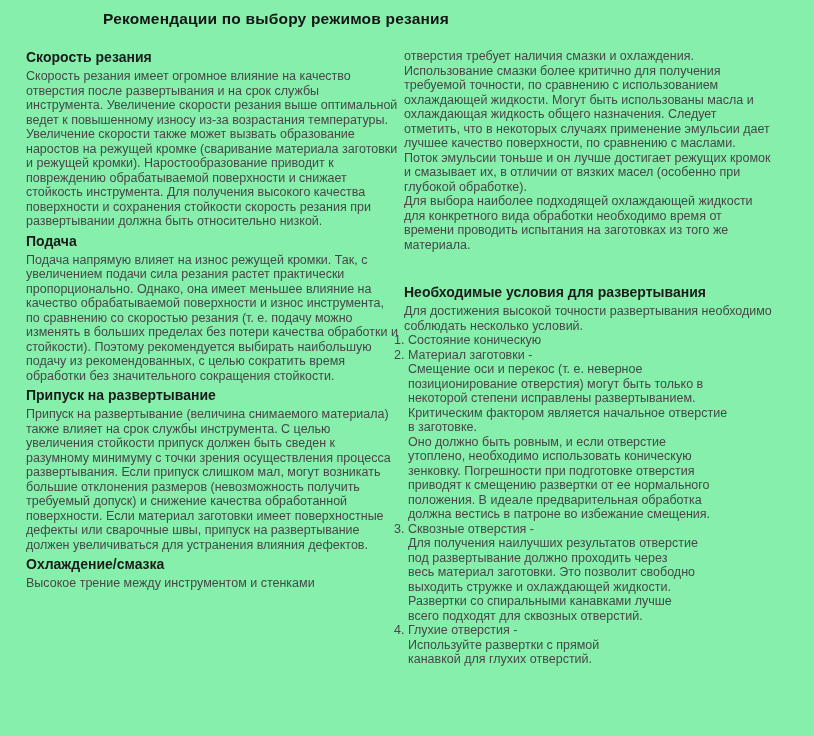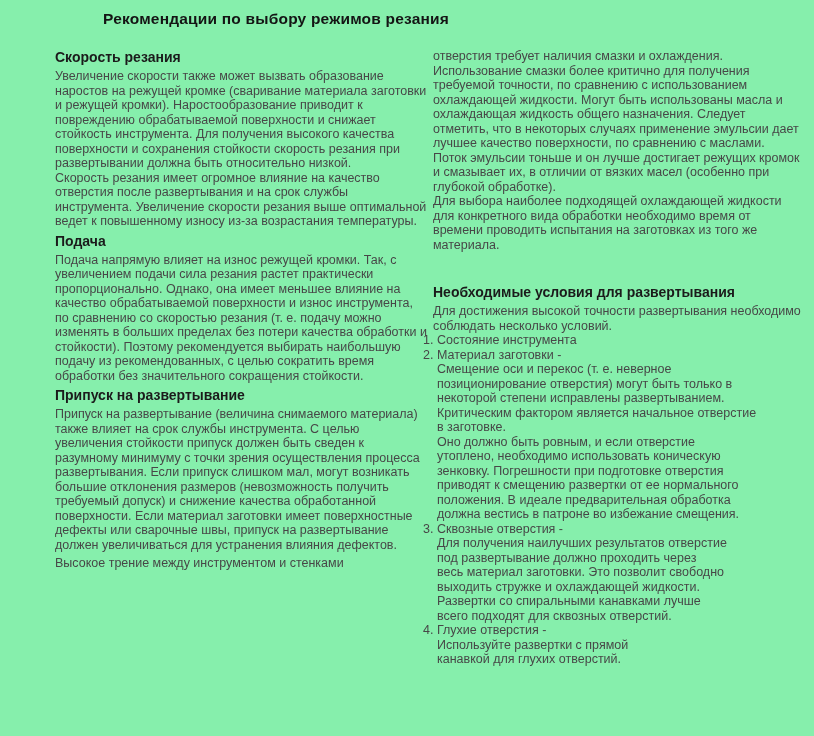--- a/index.html
+++ b/index.html
@@ -22,21 +22,21 @@
   .doc-title {
     margin: 10px 0 0 103px;
     font-size: 15.5px;
     line-height: 18px;
     font-weight: 700;
     color: #141414;
     letter-spacing: 0.2px;
   }
   .columns {
     display: flex;
-    padding-left: 55px;
+    padding-left: 26px;
     margin-top: 21px;
     align-items: flex-start;
   }
   .col-left {
     width: 372px;
     margin-right: 6px;
     flex: none;
   }
   .col-right {
     width: 368px;
@@ -82,55 +82,56 @@
 <div class="page">
 
   <h1 class="doc-title">Рекомендации по выбору режимов резания</h1>
 
   <div class="columns">
 
     <div class="col-left">
 
       <section class="sec">
         <h2 class="sec-heading">Скорость резания</h2>
+        <p class="body-text">Скорость резания имеет огромное влияние на качество отверстия после развертывания и на срок службы инструмента. Увеличение скорости резания выше оптимальной ведет к повышенному износу из-за возрастания температуры.</p>
         <p class="body-text">Увеличение скорости также может вызвать образование наростов на режущей кромке (сваривание материала заготовки и режущей кромки). Наростообразование приводит к повреждению обрабатываемой поверхности и снижает стойкость инструмента. Для получения высокого качества поверхности и сохранения стойкости скорость резания при развертывании должна быть относительно низкой.</p>
-        <p class="body-text">Скорость резания имеет огромное влияние на качество отверстия после развертывания и на срок службы инструмента. Увеличение скорости резания выше оптимальной ведет к повышенному износу из-за возрастания температуры.</p>
       </section>
 
       <section class="sec">
         <h2 class="sec-heading">Подача</h2>
         <p class="body-text">Подача напрямую влияет на износ режущей кромки. Так, с увеличением подачи сила резания растет практически пропорционально. Однако, она имеет меньшее влияние на качество обрабатываемой поверхности и износ инструмента, по сравнению со скоростью резания (т. е. подачу можно изменять в больших пределах без потери качества обработки и стойкости). Поэтому рекомендуется выбирать наибольшую подачу из рекомендованных, с целью сократить время обработки без значительного сокращения стойкости.</p>
       </section>
 
       <section class="sec">
         <h2 class="sec-heading">Припуск на развертывание</h2>
         <p class="body-text">Припуск на развертывание (величина снимаемого материала) также влияет на срок службы инструмента. С целью увеличения стойкости припуск должен быть сведен к разумному минимуму с точки зрения осуществления процесса развертывания. Если припуск слишком мал, могут возникать большие отклонения размеров (невозможность получить требуемый допуск) и снижение качества обработанной поверхности. Если материал заготовки имеет поверхностные дефекты или сварочные швы, припуск на развертывание должен увеличиваться для устранения влияния дефектов.</p>
       </section>
 
       <section class="sec">
+        <h2 class="sec-heading">Охлаждение/смазка</h2>
         <p class="body-text">Высокое трение между инструментом и стенками</p>
       </section>
 
     </div>
 
     <div class="col-right">
 
       <p class="body-text">отверстия требует наличия смазки и охлаждения. Использование смазки более критично для получения требуемой точности, по сравнению с использованием охлаждающей жидкости. Могут быть использованы масла и охлаждающая жидкость общего назначения. Следует отметить, что в некоторых случаях применение эмульсии дает лучшее качество поверхности, по сравнению с маслами. Поток эмульсии тоньше и он лучше достигает режущих кромок и смазывает их, в отличии от вязких масел (особенно при глубокой обработке).</p>
       <p class="body-text">Для выбора наиболее подходящей охлаждающей жидкости для конкретного вида обработки необходимо время от времени проводить испытания на заготовках из того же материала.</p>
 
       <section class="sec right-sec">
         <h2 class="sec-heading">Необходимые условия для развертывания</h2>
         <p class="body-text">Для достижения высокой точности развертывания необходимо соблюдать несколько условий.</p>
 
         <ol class="cond-list">
 
           <li class="cond-item">
             <span class="item-num">1.</span>
             <div class="item-body">
-              <div class="body-text">Состояние инструмента</div>
+              <div class="body-text">Состояние коническую</div>
             </div>
           </li>
 
           <li class="cond-item">
             <span class="item-num">2.</span>
             <div class="item-body">
               <div class="body-text">Материал заготовки -</div>
               <p class="body-text">Смещение оси и перекос (т. е. неверное
 позиционирование отверстия) могут быть только в
 некоторой степени исправлены развертыванием.

